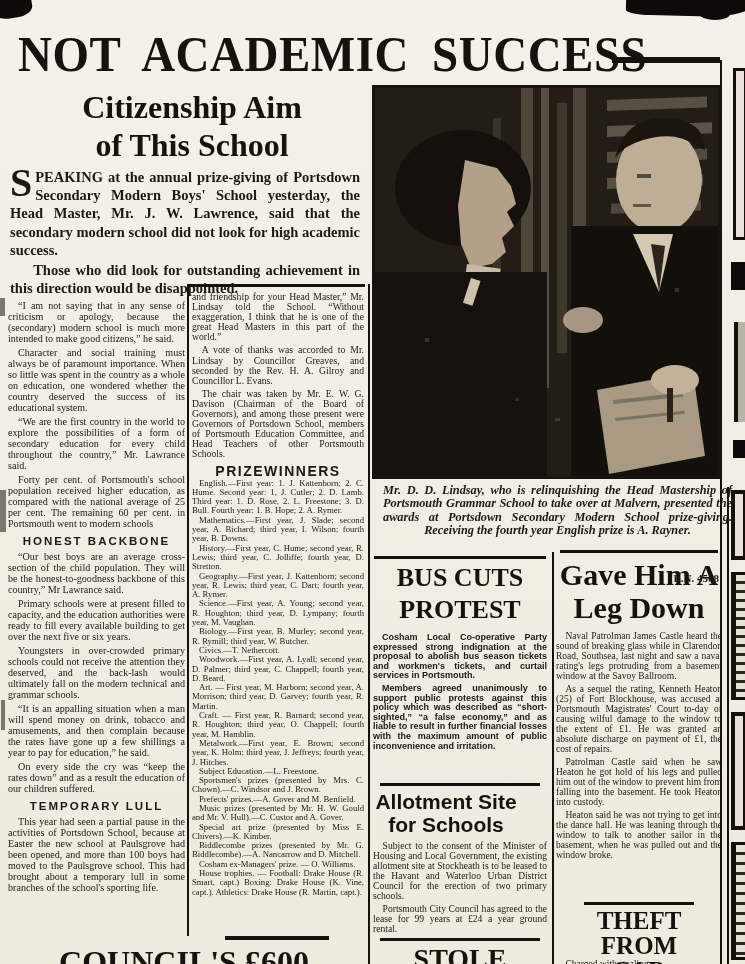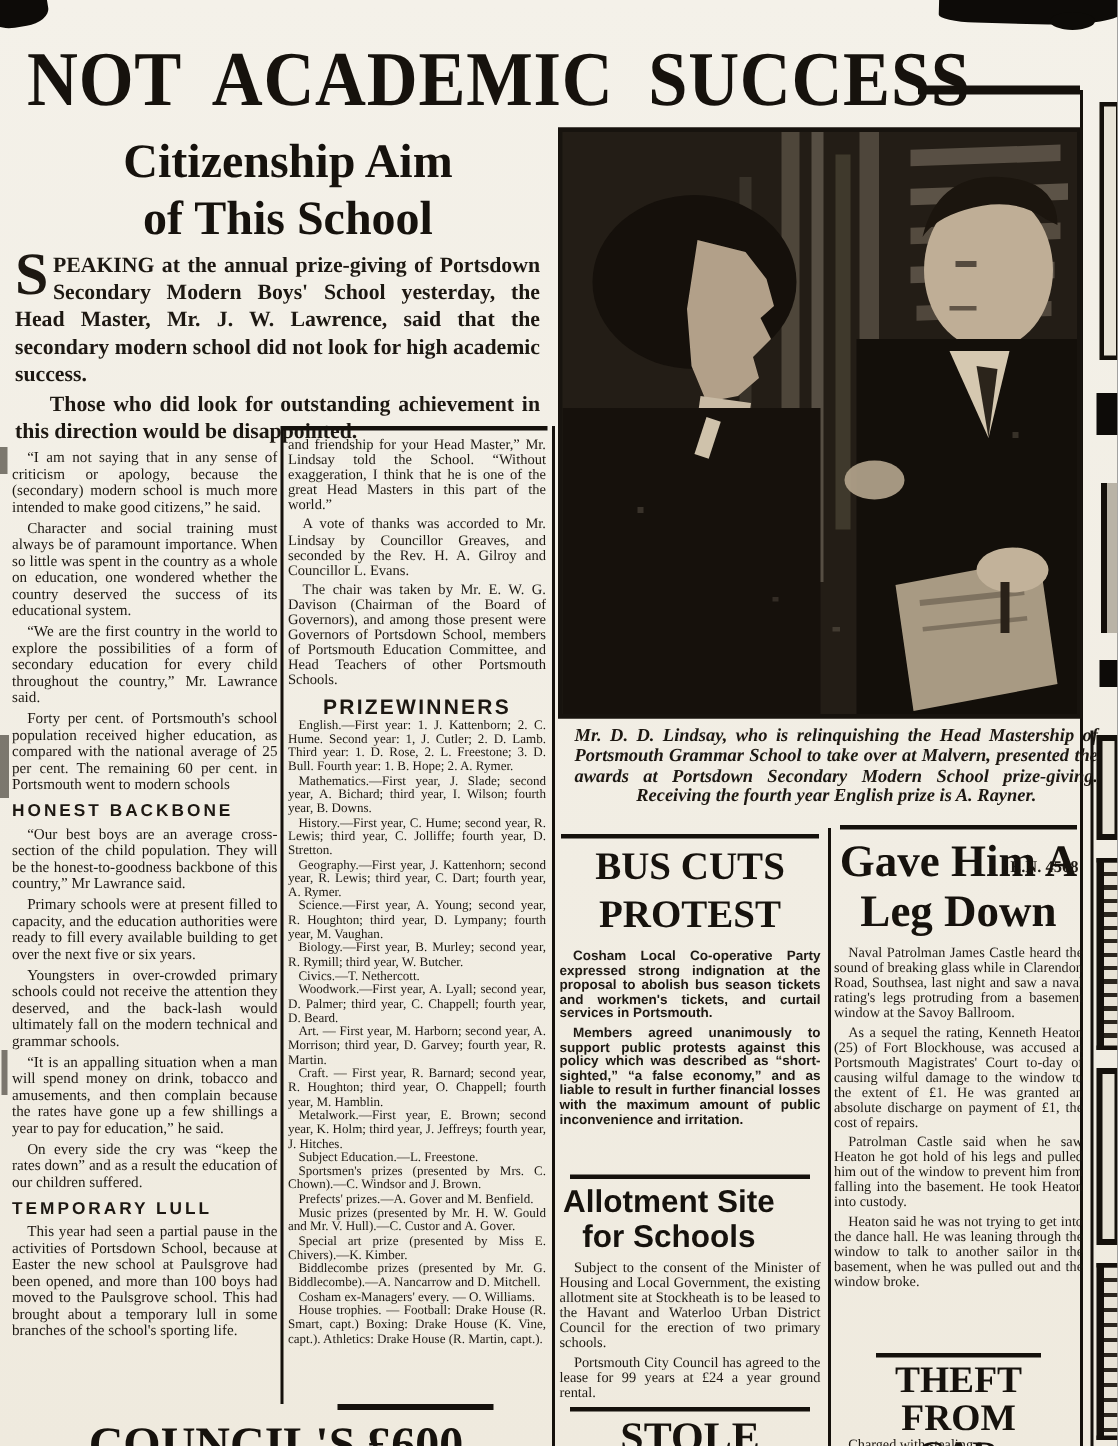--- a/index.html
+++ b/index.html
@@ -27,21 +27,21 @@
   .intro{position:absolute;left:10px;top:168px;width:350px;
     font-size:14.5px;font-weight:bold;line-height:18.2px;text-align:justify;}
   .intro p{margin:0;}
   .intro p.second{text-indent:1.6em;margin-top:2px;}
   .dropcap{float:left;font-size:40px;line-height:30px;padding-right:3px;font-weight:bold;}
 
   .col1{position:absolute;left:8px;top:300px;width:177px;height:658px;overflow:hidden;
     font-size:10.1px;line-height:11px;text-align:justify;}
   .col1 p,.col2 p{margin:0 0 3px;text-indent:1em;}
   .subhead{font-family:"Liberation Sans",sans-serif;font-weight:bold;font-size:11.5px;
-    letter-spacing:2px;margin:7px 0 4px;}
+    letter-spacing:2px;text-align:center;margin:7px 0 4px;}
   .col2{position:absolute;left:192px;top:292px;width:172px;height:646px;overflow:hidden;
     font-size:9.7px;line-height:10.1px;text-align:justify;}
   .col2 .bodylist p:first-child{text-indent:0;}
   .prize-heading{font-family:"Liberation Sans",sans-serif;font-weight:bold;font-size:14px;
     letter-spacing:1.5px;text-align:center;margin:6px 0 3px;}
   .prizes p{font-size:8.7px;line-height:9.3px;margin:0;text-indent:0.8em;text-align:justify;}
   .councils{position:absolute;left:8px;top:944px;width:352px;text-align:center;
     font-size:32px;font-weight:bold;white-space:nowrap;color:#16120d;}
 
   
@@ -143,21 +143,21 @@
         <p>Woodwork.—First year, A. Lyall; second year, D. Palmer; third year, C. Chappell; fourth year, D. Beard.</p>
         <p>Art. — First year, M. Harborn; second year, A. Morrison; third year, D. Garvey; fourth year, R. Martin.</p>
         <p>Craft. — First year, R. Barnard; second year, R. Houghton; third year, O. Chappell; fourth year, M. Hamblin.</p>
         <p>Metalwork.—First year, E. Brown; second year, K. Holm; third year, J. Jeffreys; fourth year, J. Hitches.</p>
         <p>Subject Education.—L. Freestone.</p>
         <p>Sportsmen's prizes (presented by Mrs. C. Chown).—C. Windsor and J. Brown.</p>
         <p>Prefects' prizes.—A. Gover and M. Benfield.</p>
         <p>Music prizes (presented by Mr. H. W. Gould and Mr. V. Hull).—C. Custor and A. Gover.</p>
         <p>Special art prize (presented by Miss E. Chivers).—K. Kimber.</p>
         <p>Biddlecombe prizes (presented by Mr. G. Biddlecombe).—A. Nancarrow and D. Mitchell.</p>
-        <p>Cosham ex-Managers' every. — O. Williams.</p>
+        <p>Cosham ex-Managers' prize. — O. Williams.</p>
         <p>House trophies. — Football: Drake House (R. Smart, capt.) Boxing: Drake House (K. Vine, capt.). Athletics: Drake House (R. Martin, capt.).</p>
       </div>
   </div>
 
   <div class="rule" style="left:225px;top:936px;width:104px;height:4px;"></div>
   <div class="councils">COUNCIL'S £600</div>
 
   <div class="photo-frame">
     <svg width="343" height="388" viewBox="0 0 343 388">
       <rect width="343" height="388" fill="#231d16"></rect>

